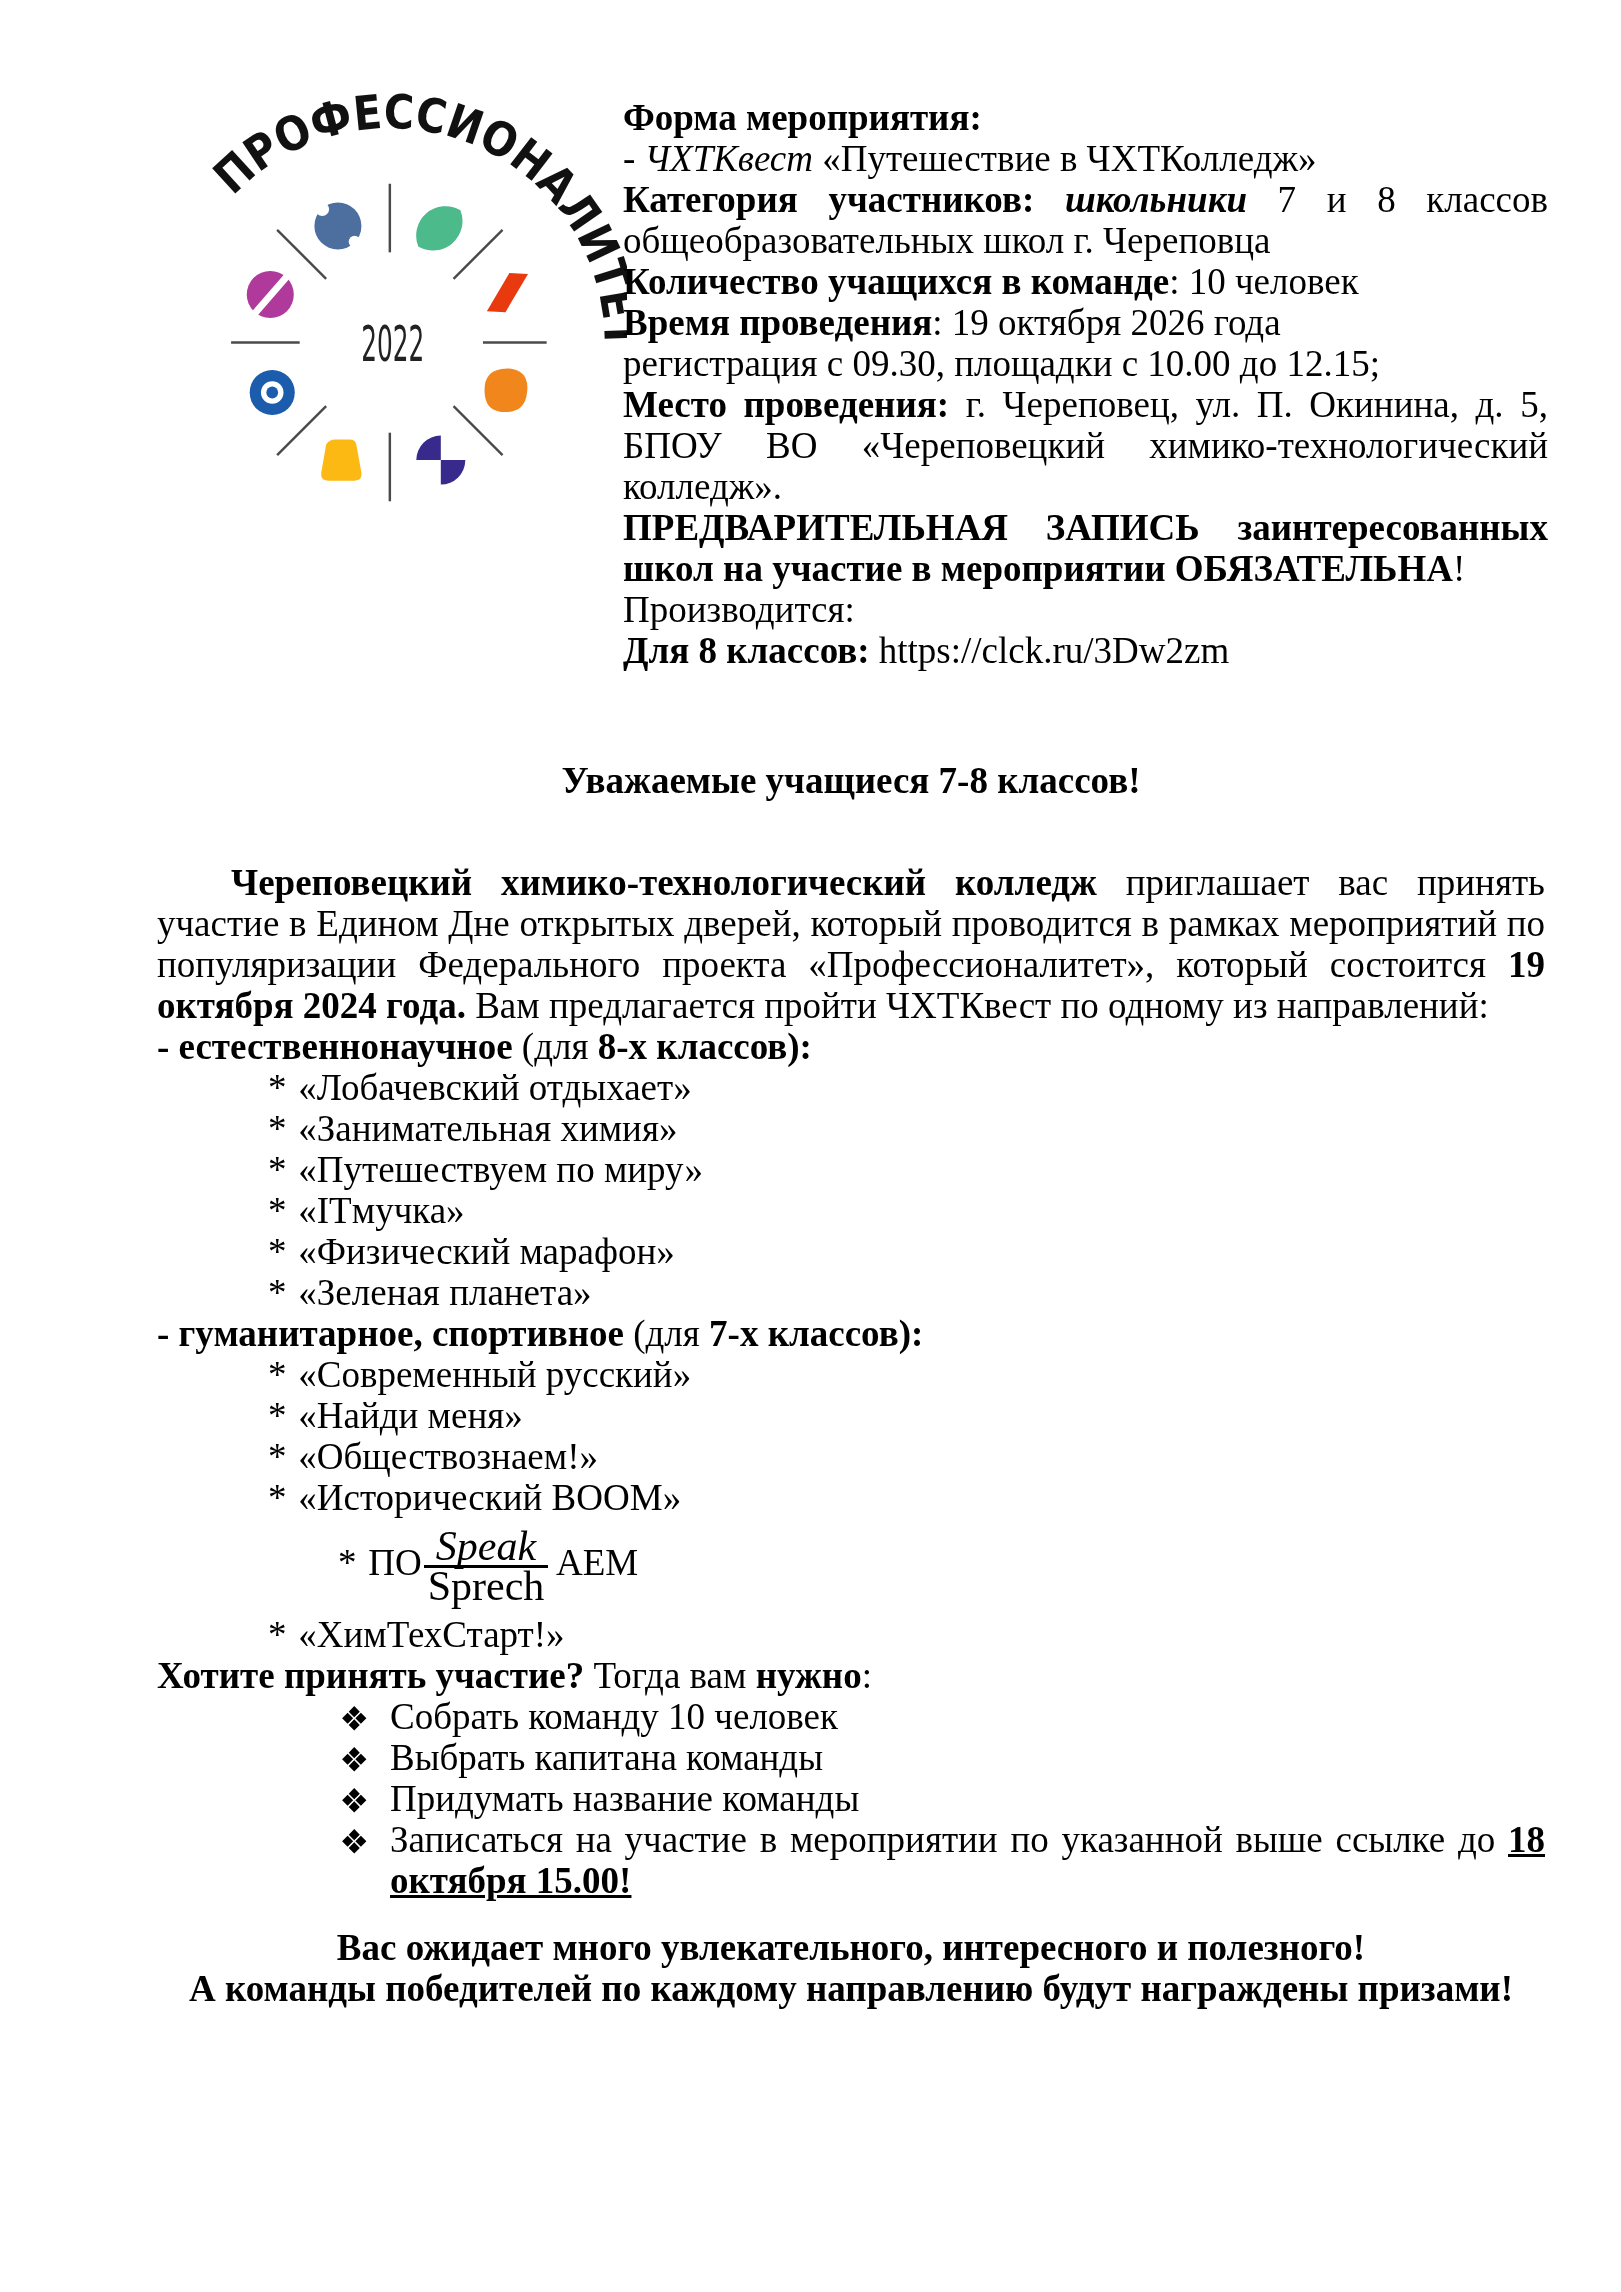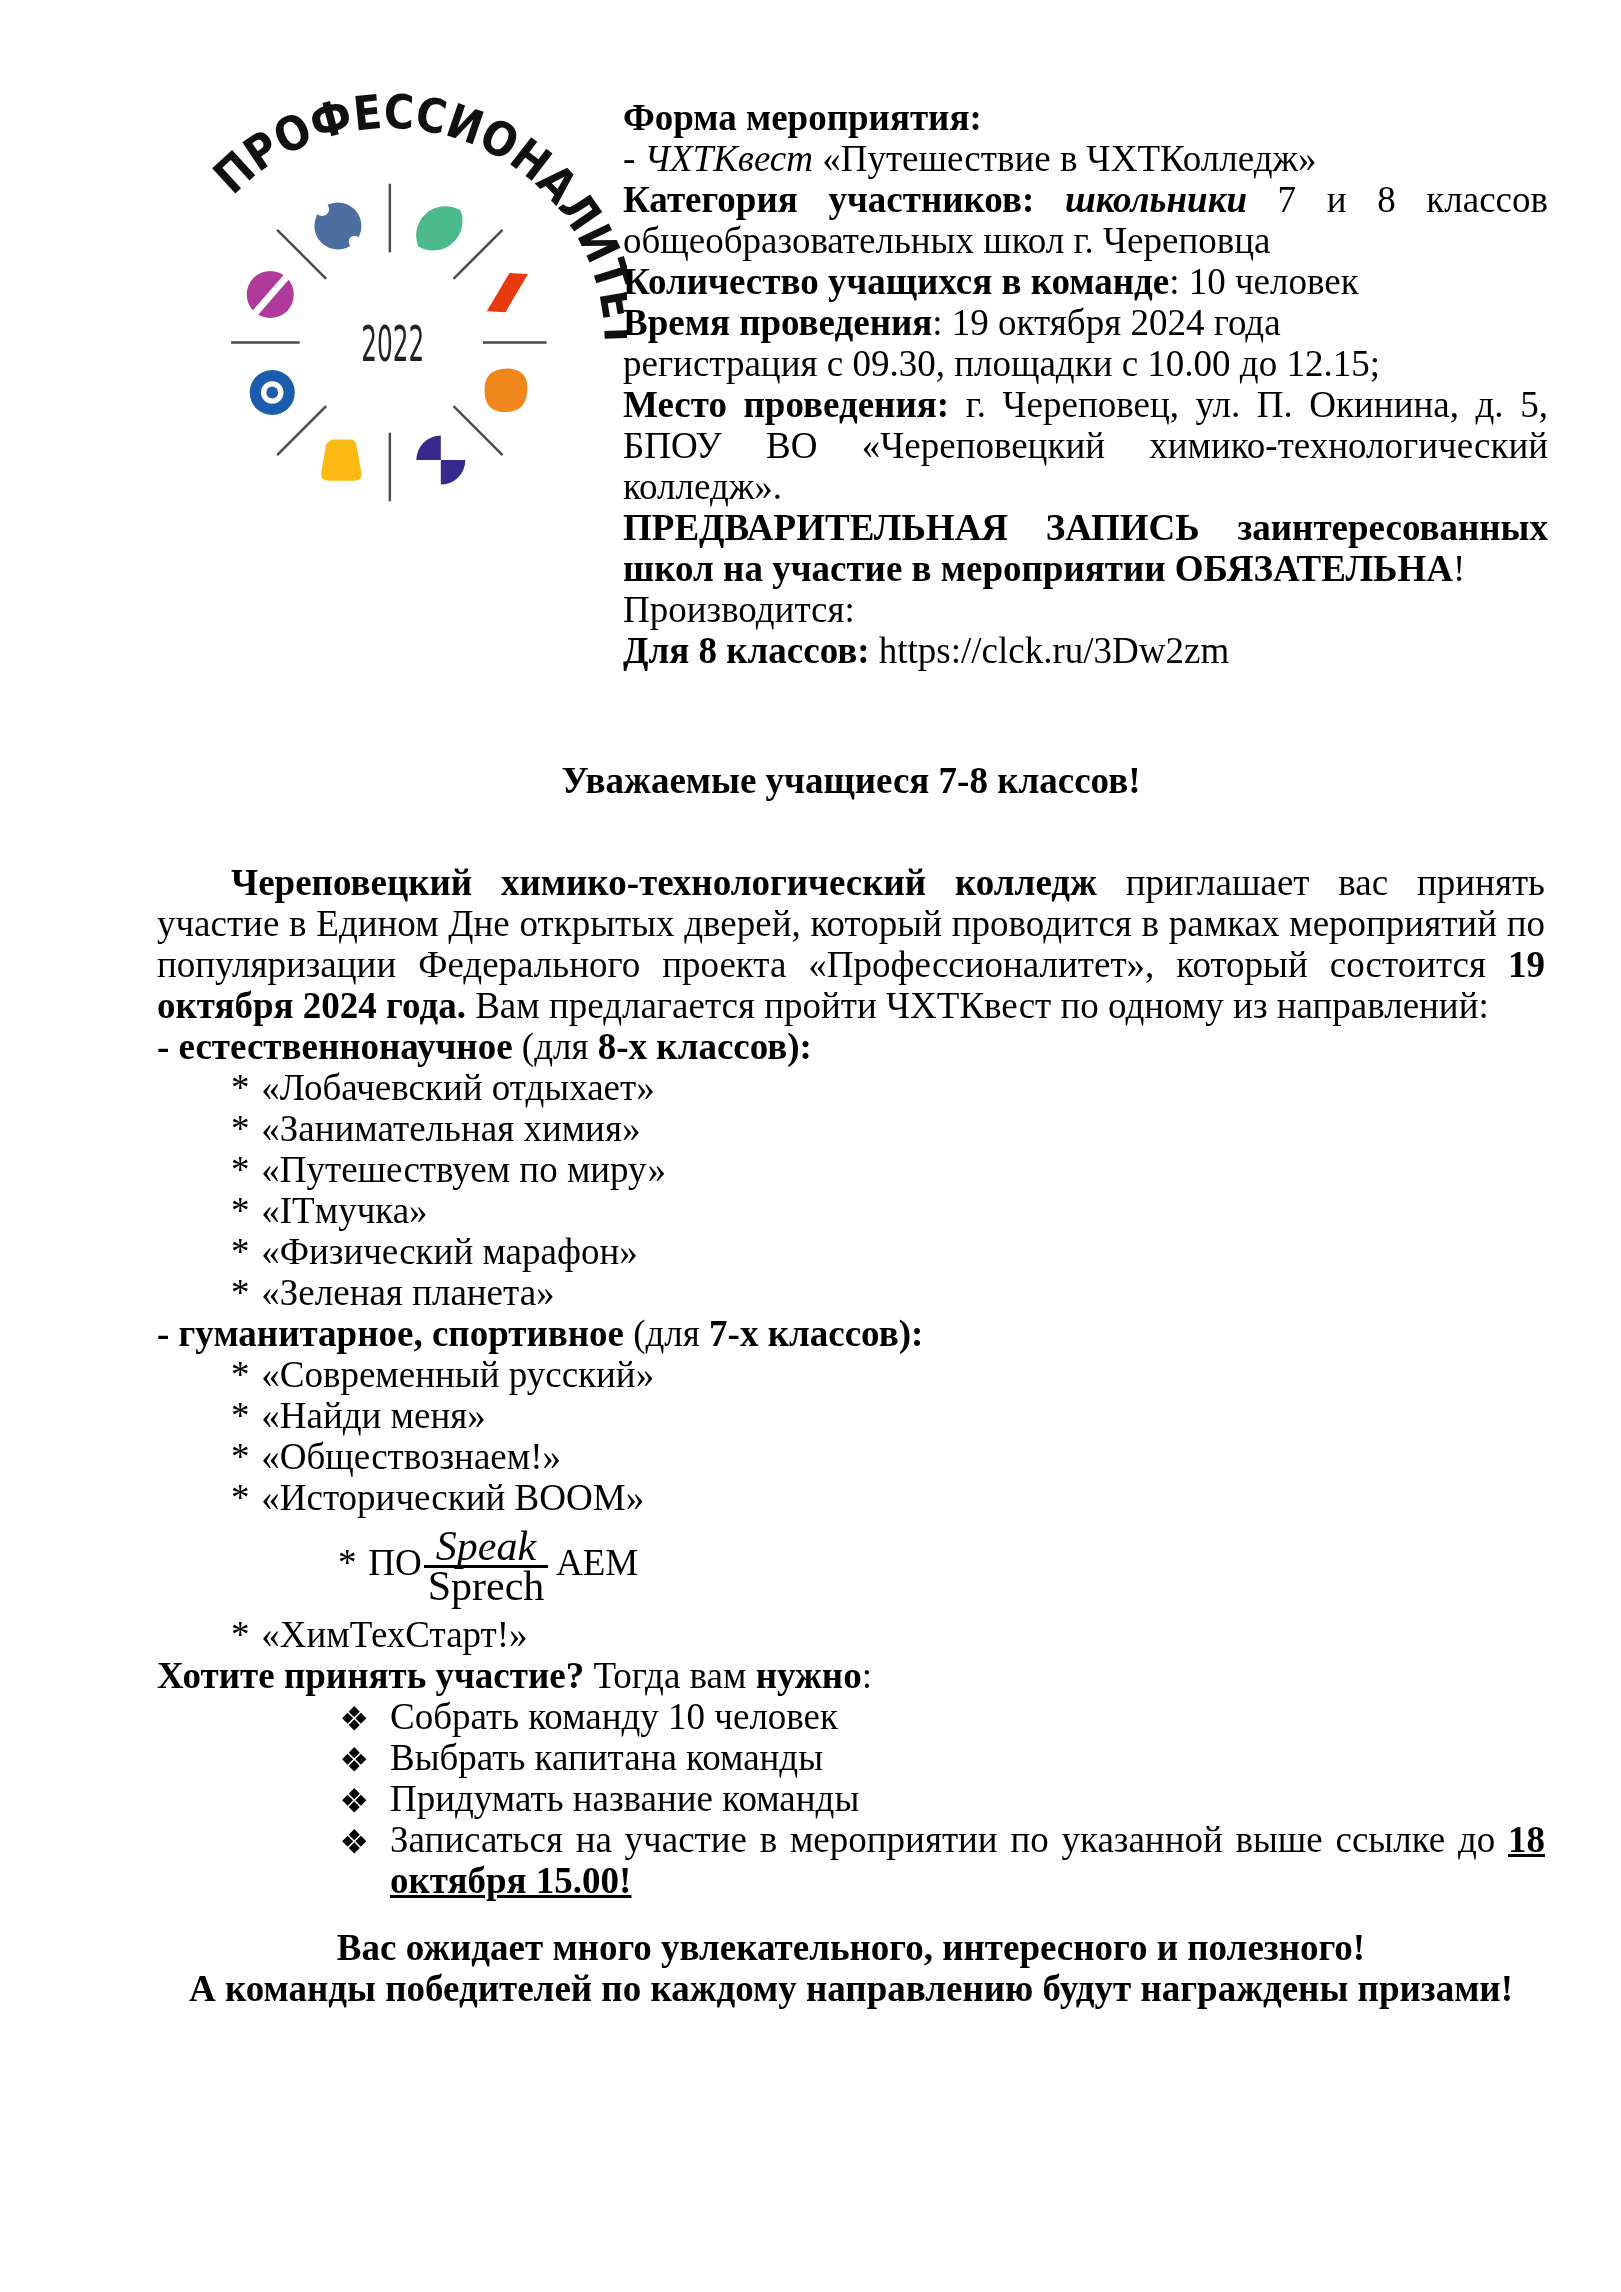--- a/index.html
+++ b/index.html
@@ -19,21 +19,21 @@
   .info { position:absolute; left:623px; top:97px; width:925px; }
   .info p { margin:0; }
   .b  { font-weight:bold; }
   .i  { font-style:italic; }
   .bi { font-weight:bold; font-style:italic; }
   .just { text-align:justify; }
   .content { margin:0 76px 0 157px; }
   .heading { text-align:center; font-weight:bold; margin:0;font-family:Liberation Serif, serif; }
   .intro { margin:61px 0 0 0; text-align:justify; text-indent:74px; }
   .section-head { margin:0; }
-  .star-item { margin-left:74px; }
+  .star-item { margin-left:111px; }
   .star-bullet { display:inline-block; margin-right:11.8px; }
   .formula-item { margin:9.8px 0 9.8px 181px; }
   .frac {
     display:inline-flex; flex-direction:column; align-items:center;
     vertical-align:middle; margin:0 7.8px 0 2px; line-height:37px; font-size:42px;
   }
   .frac-top { font-style:italic; padding:0 5.9px; }
   .frac-line { height:2.9px; background:#000; align-self:stretch; }
   .frac-bottom { padding:0 3.9px; }
   .d-item { margin-left:184px; padding-left:49px; text-indent:-49px; }
@@ -108,21 +108,21 @@
           </g>
         </g>
       </svg>
     </div>
 
     <div class="info">
       <p><span class="b">Форма мероприятия:</span></p>
       <p><span>- </span><span class="i">ЧХТКвест</span><span> «Путешествие в ЧХТКолледж»</span></p>
       <p class="just"><span class="b">Категория участников: </span><span class="bi">школьники</span><span> 7 и 8 классов общеобразовательных школ г. Череповца</span></p>
       <p><span class="b">Количество учащихся в команде</span><span>: 10 человек</span></p>
-      <p><span class="b">Время проведения</span><span>: 19 октября 2024 года</span></p>
+      <p><span class="b">Время проведения</span><span>: 19 октября 2026 года</span></p>
       <p>регистрация с 09.30, площадки с 10.00 до 12.15;</p>
       <p class="just"><span class="b">Место проведения: </span><span>г. Череповец, ул. П. Окинина, д. 5, БПОУ ВО «Череповецкий химико-технологический колледж».</span></p>
       <p class="just"><span class="b">ПРЕДВАРИТЕЛЬНАЯ ЗАПИСЬ заинтересованных школ на участие в мероприятии ОБЯЗАТЕЛЬНА</span><span>!</span></p>
       <p>Производится:</p>
       <p><span class="b">Для 8 классов:</span><span> https://clck.ru/3Dw2zm</span></p>
     </div>
   </div>
 
   <div class="content">
 

